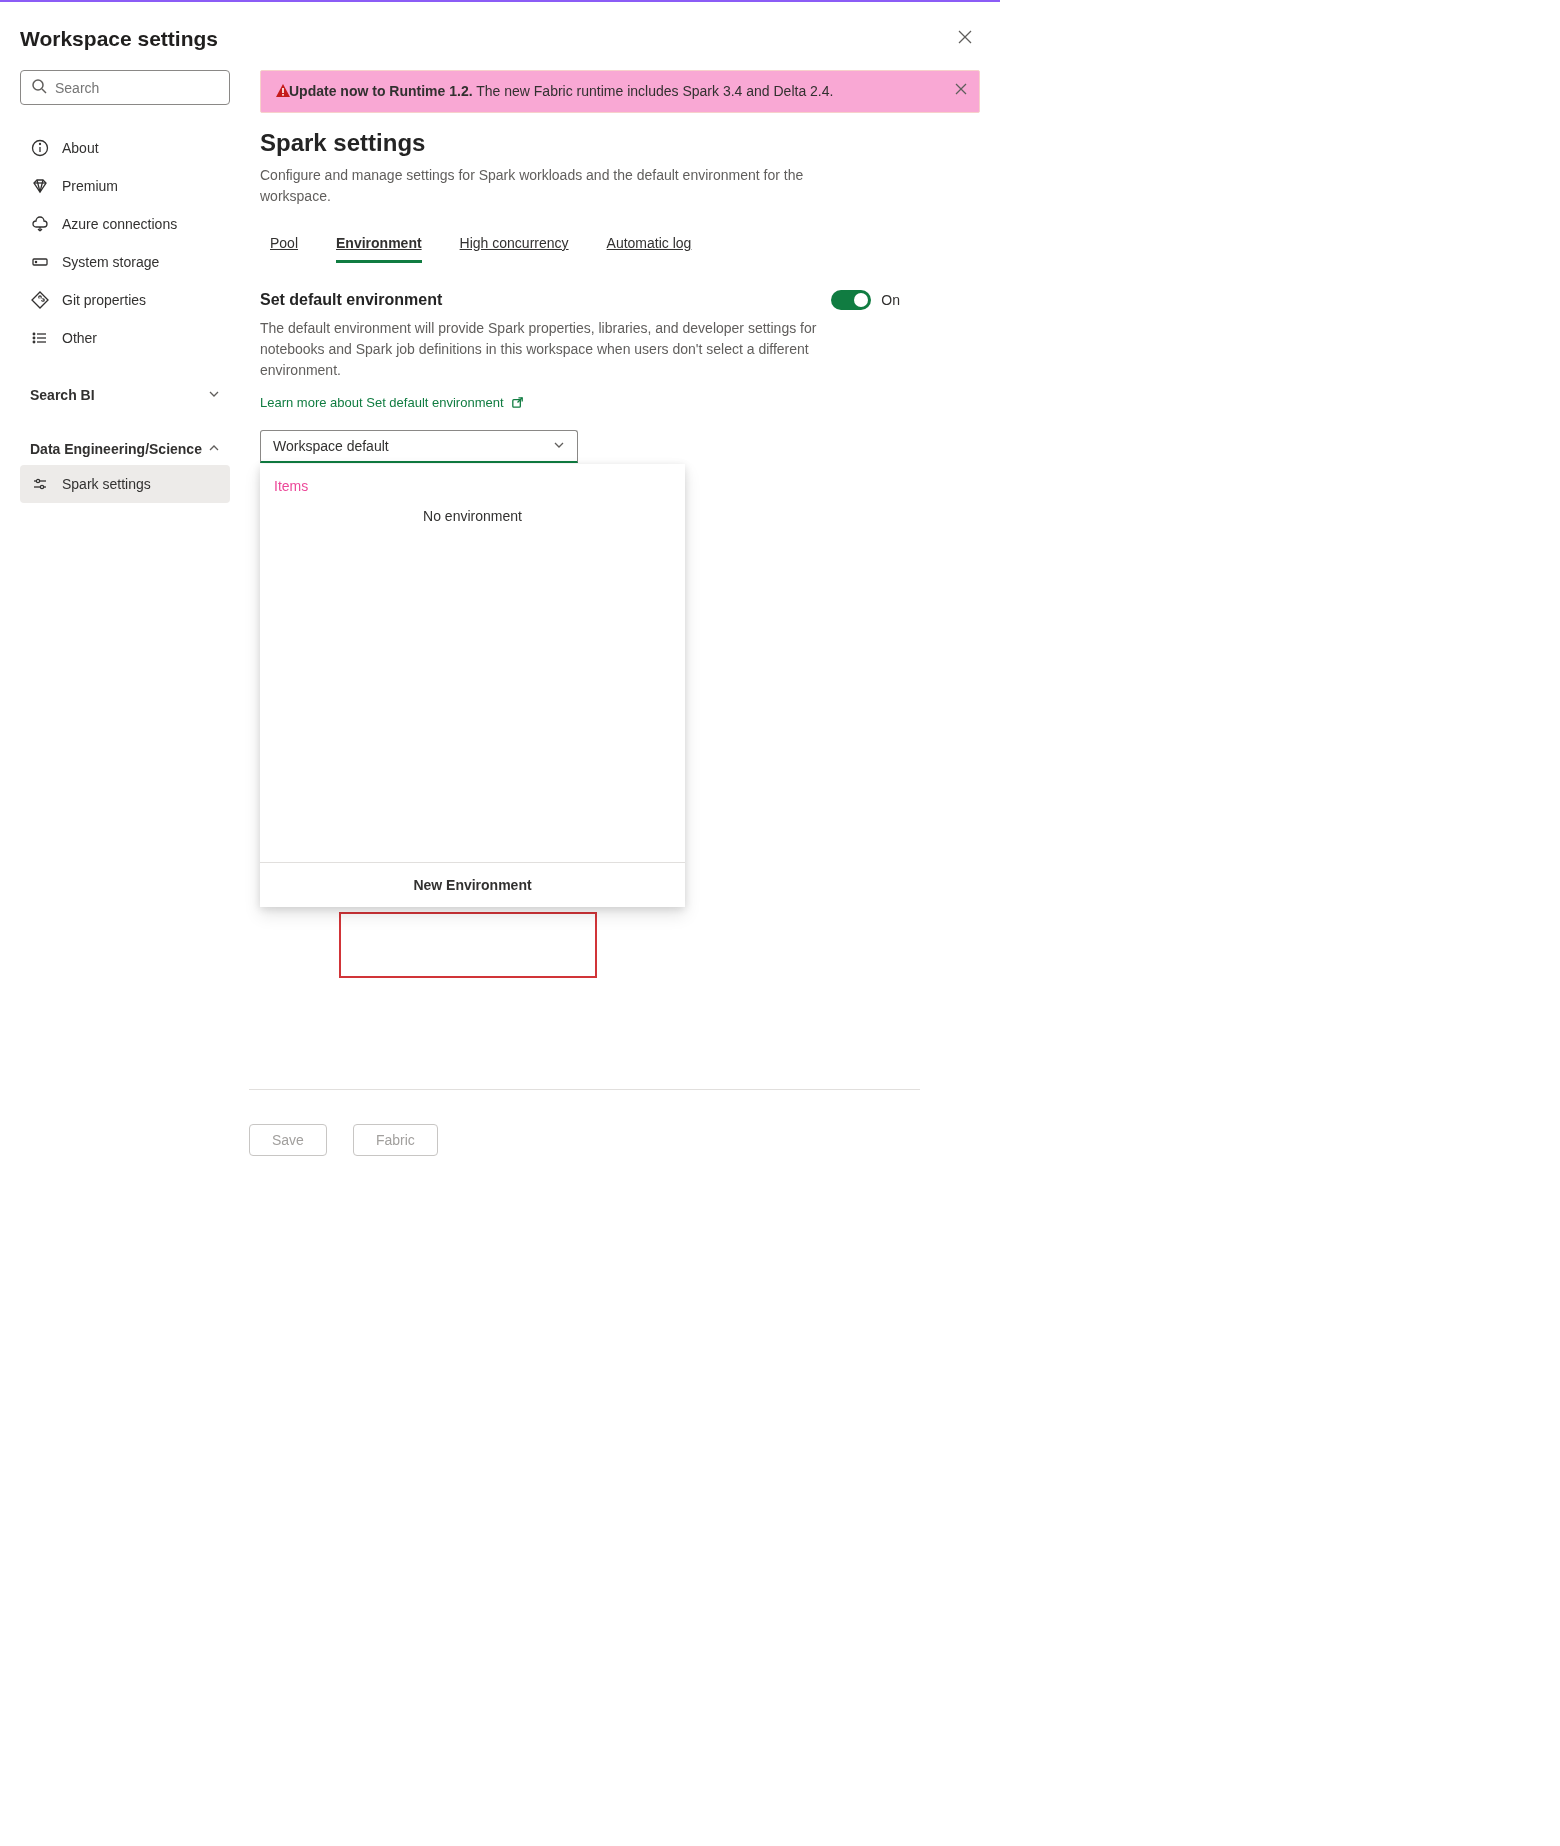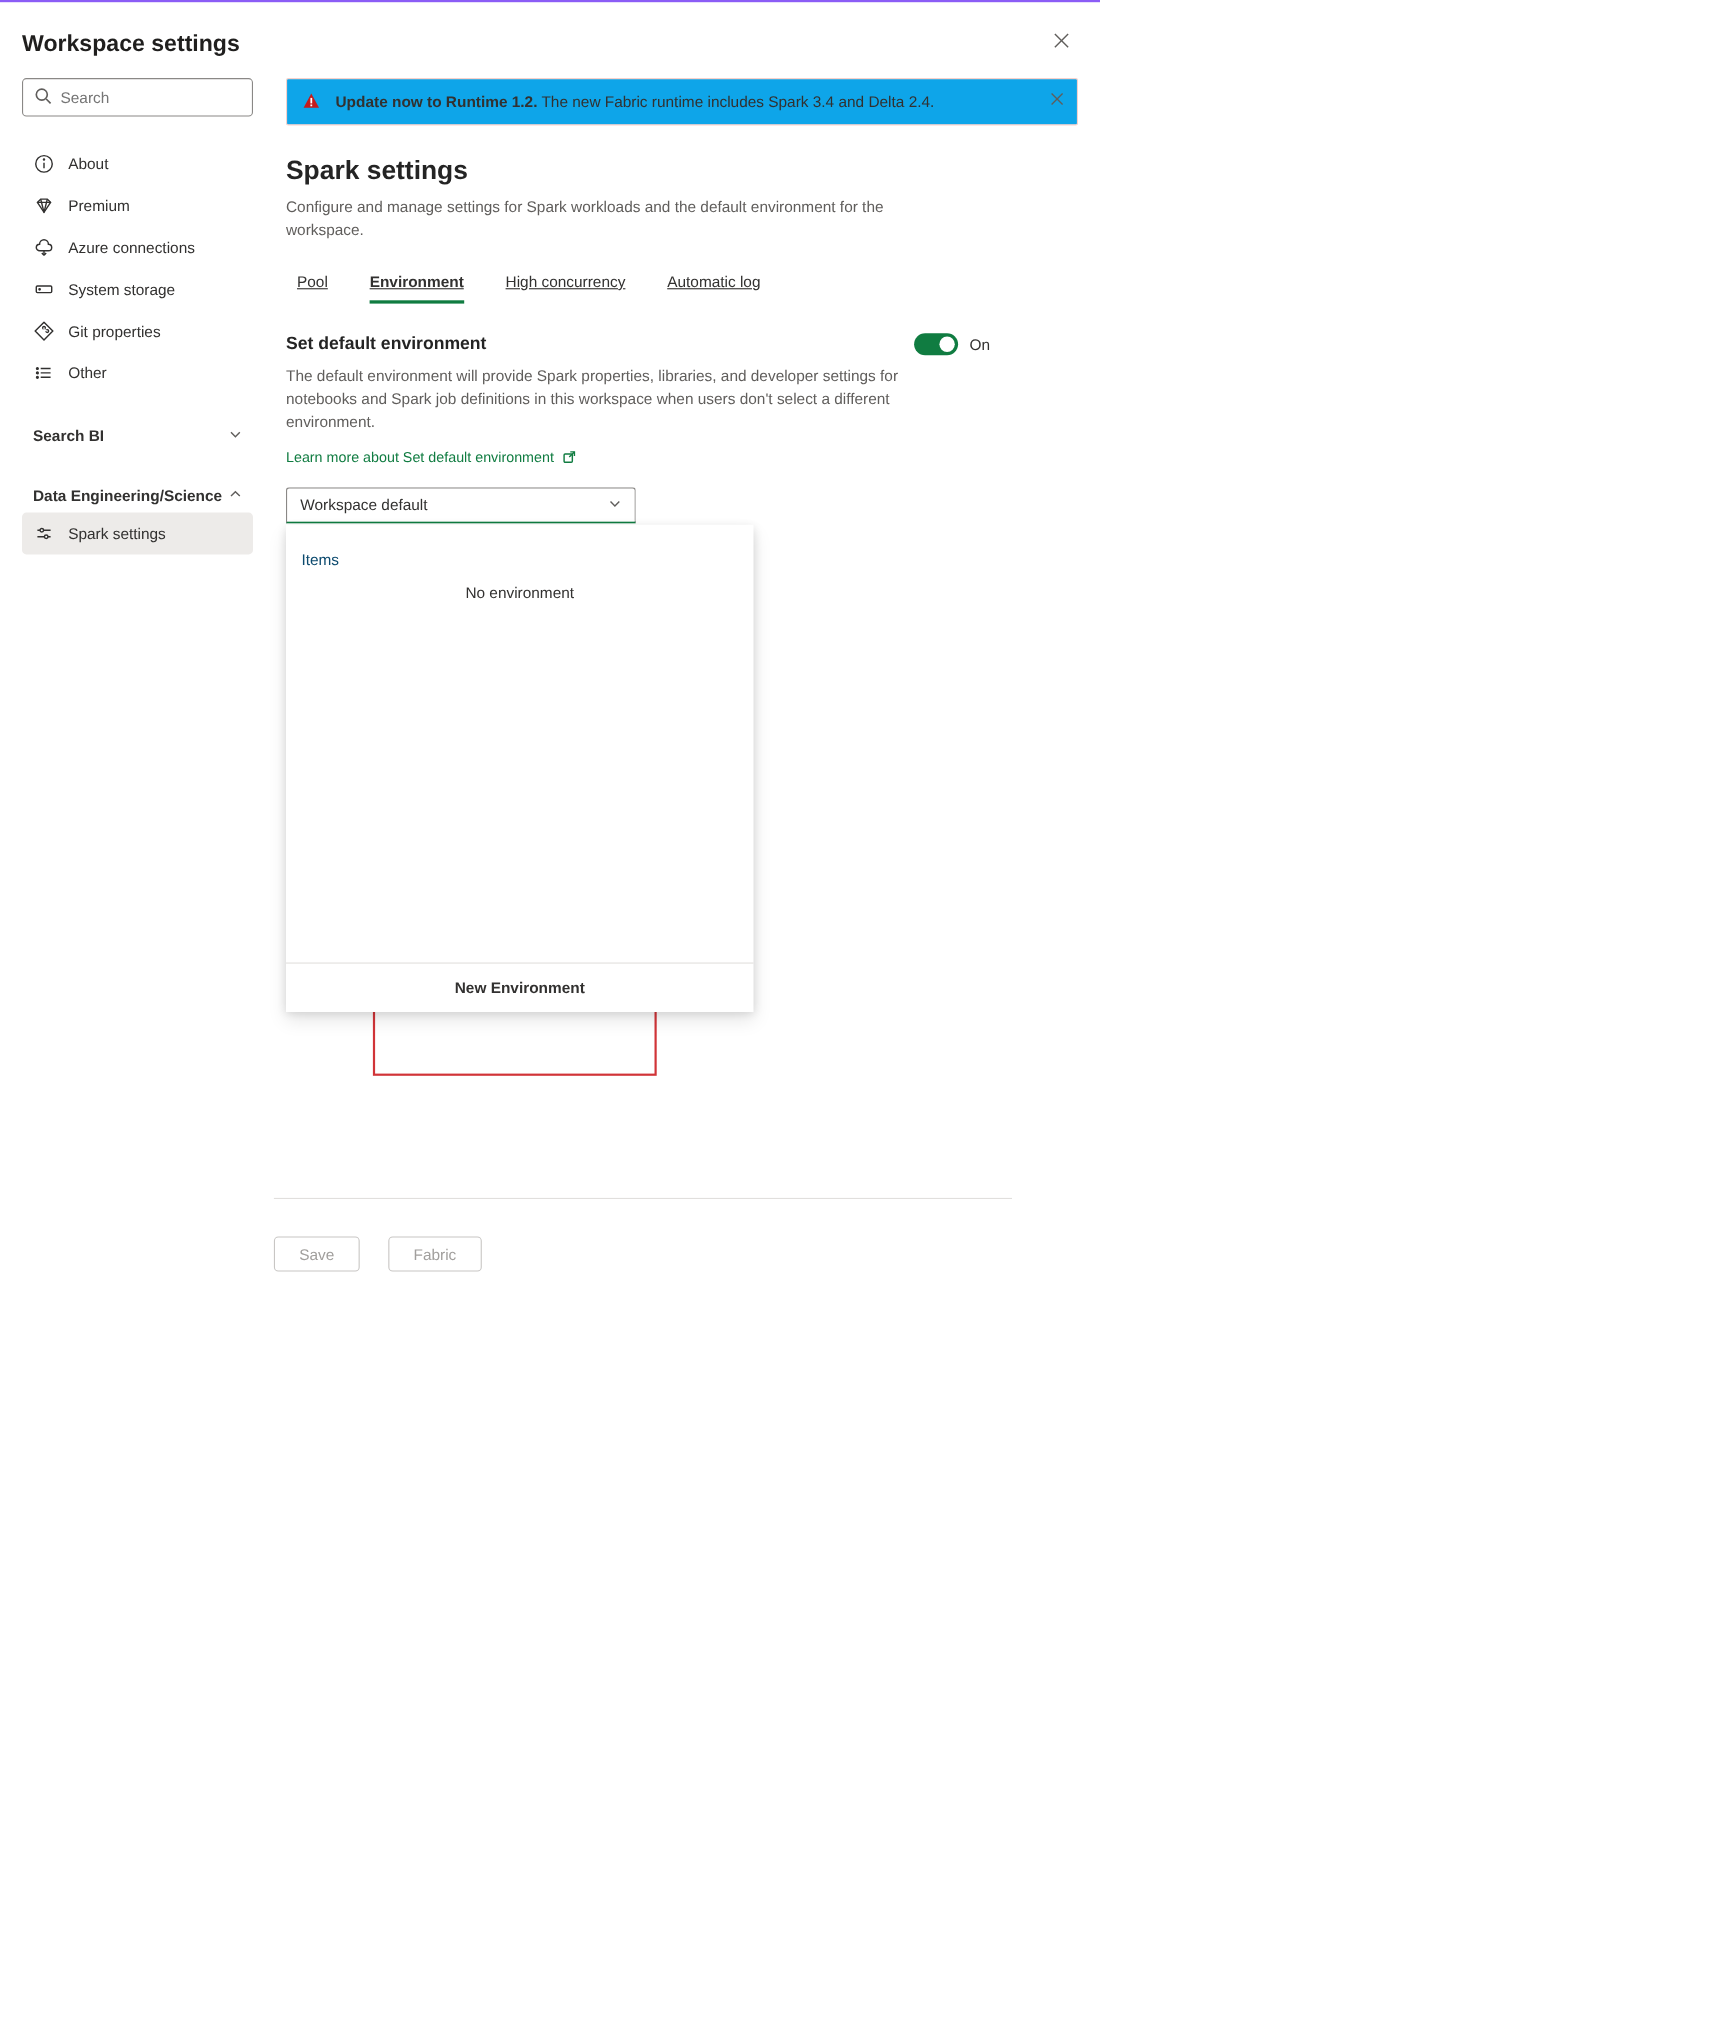--- a/index.html
+++ b/index.html
@@ -93,26 +93,26 @@
     }
     .chevron {
       font-size: 12px;
       color: #605e5c;
     }
     .main {
       flex: 1;
       min-width: 0;
     }
     .alert {
-      background: #0ea5e9;
+      background: #f9a8d4;
       border: 1px solid #f7d1cb;
       border-radius: 2px;
-      padding: 10px 38px 10px 44px;
-      position: relative;
-      margin-bottom: 28px;
+      padding: 10px 38px 10px 28px;
+      position: relative;
+      margin-bottom: 16px;
       line-height: 1.5;
     }
     .alert-icon {
       position: absolute;
       left: 14px;
       top: 12px;
       width: 16px;
       height: 16px;
     }
     .alert-close {
@@ -230,22 +230,22 @@
     .dropdown-panel {
       position: absolute;
       top: 34px;
       left: 0;
       width: 425px;
       background: #fff;
       box-shadow: 0 2px 8px rgba(0,0,0,0.12), 0 8px 16px rgba(0,0,0,0.1);
       z-index: 10;
     }
     .dd-section-label {
-      padding: 24px 14px 6px;
-      color: #0c4a6e;
+      padding: 14px 14px 6px;
+      color: #ec4899;
       font-size: 14px;
     }
     .dd-empty {
       text-align: center;
       padding: 8px 0 0;
       color: #323130;
     }
     .dd-body {
       height: 398px;
     }

